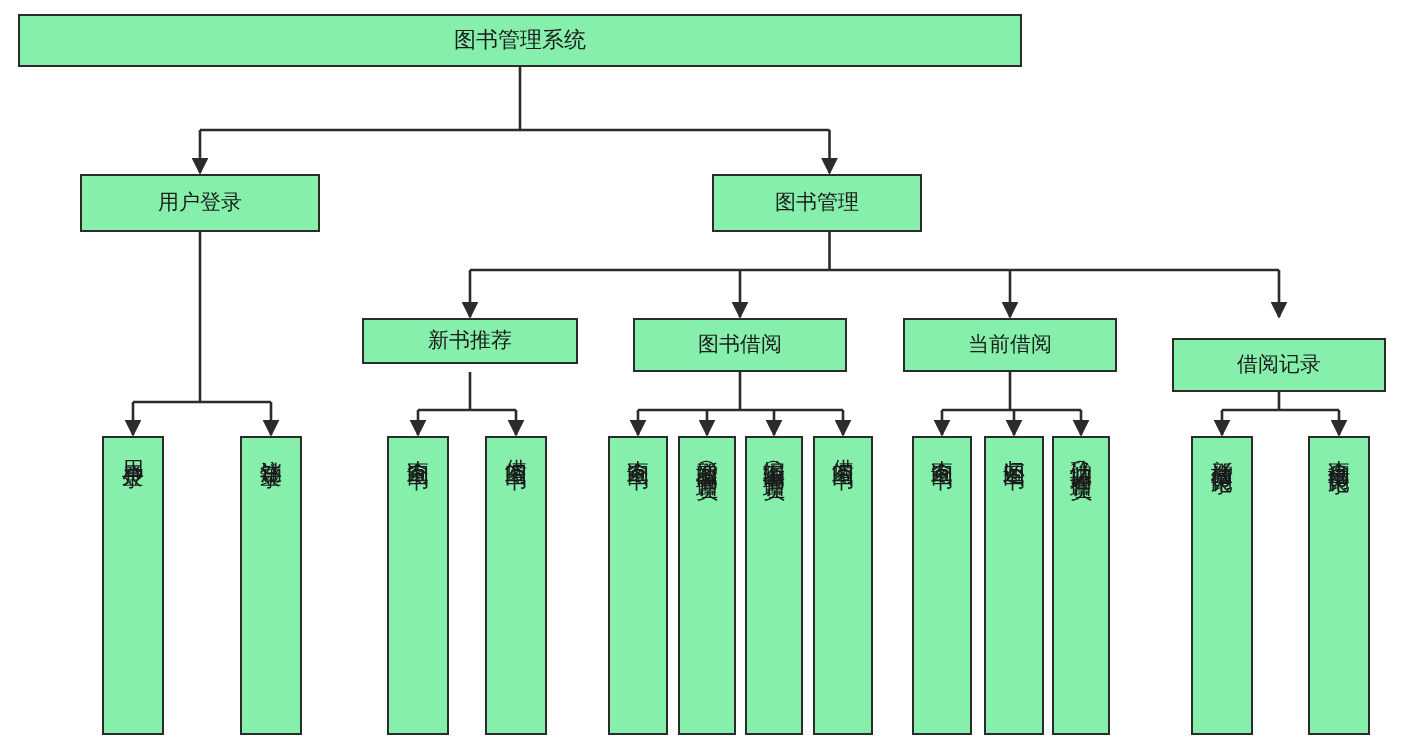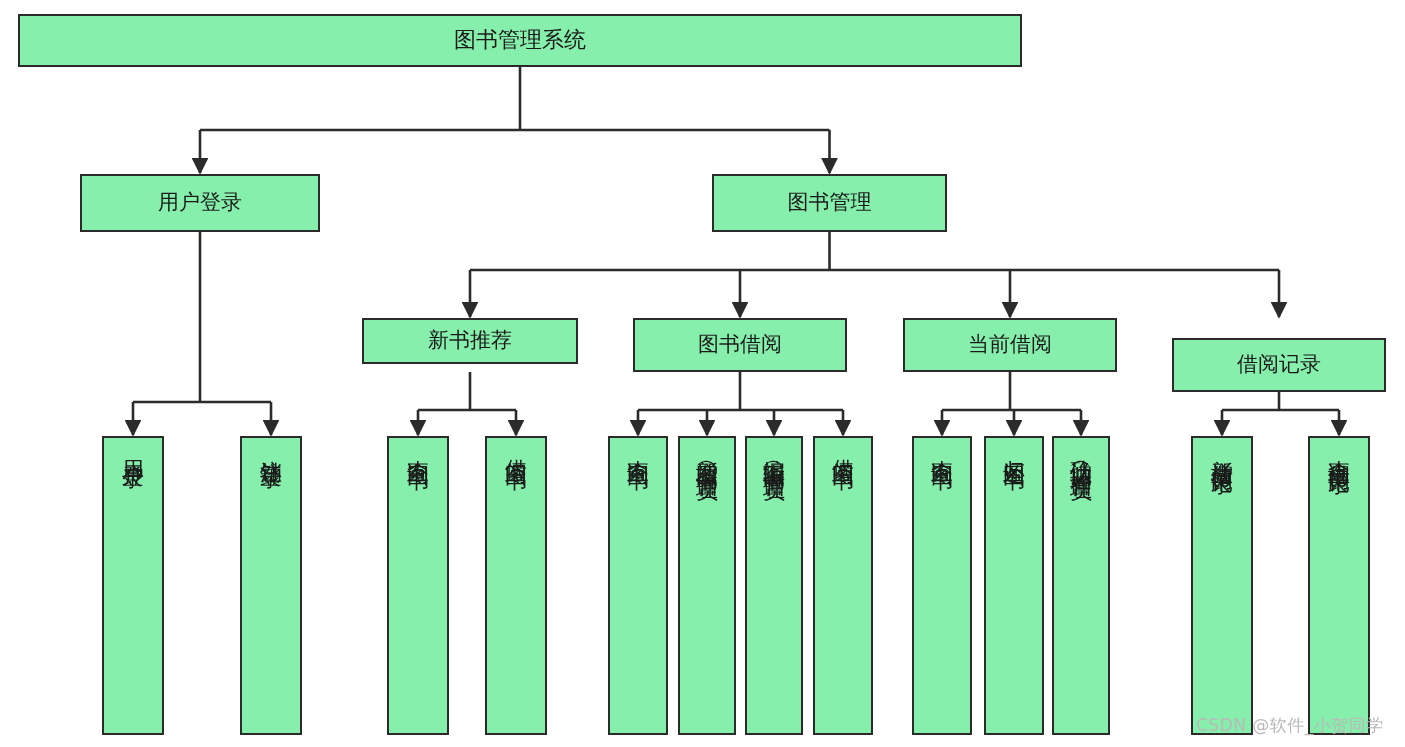--- a/index.html
+++ b/index.html
@@ -119,21 +119,21 @@
       </g>
   </svg>
 
   <div id="nodes">
       <div class="node horiz root" style="left: 18px; top: 14px; width: 1004px; height: 53px;">
         <span class="label">图书管理系统</span>
       </div>
       <div class="node horiz" style="left: 80px; top: 174px; width: 240px; height: 58px;">
         <span class="label">用户登录</span>
       </div>
-      <div class="node horiz" style="left: 712px; top: 174px; width: 235px; height: 58px;">
+      <div class="node horiz" style="left: 712px; top: 174px; width: 210px; height: 58px;">
         <span class="label">图书管理</span>
       </div>
       <div class="node horiz" style="left: 362px; top: 318px; width: 216px; height: 46px;">
         <span class="label">新书推荐</span>
       </div>
       <div class="node horiz" style="left: 633px; top: 318px; width: 214px; height: 54px; align-items: center;">
         <span class="label">图书借阅</span>
       </div>
       <div class="node horiz" style="left: 903px; top: 318px; width: 214px; height: 54px;">
         <span class="label">当前借阅</span>
@@ -175,15 +175,14 @@
         <span class="label">确认归还（管理员）</span>
       </div>
       <div class="node vert" style="left: 1191px; top: 436px; width: 62px; height: 299px;">
         <span class="label">新增借阅记录</span>
       </div>
       <div class="node vert" style="left: 1308px; top: 436px; width: 62px; height: 299px;">
         <span class="label">查询借阅记录</span>
       </div>
     </div>
 
-  <div class="watermark" style="left: 1196px; top: 714px;">CSDN @软件_小贺同学</div>
 
 </div>
 
 </body></html>

